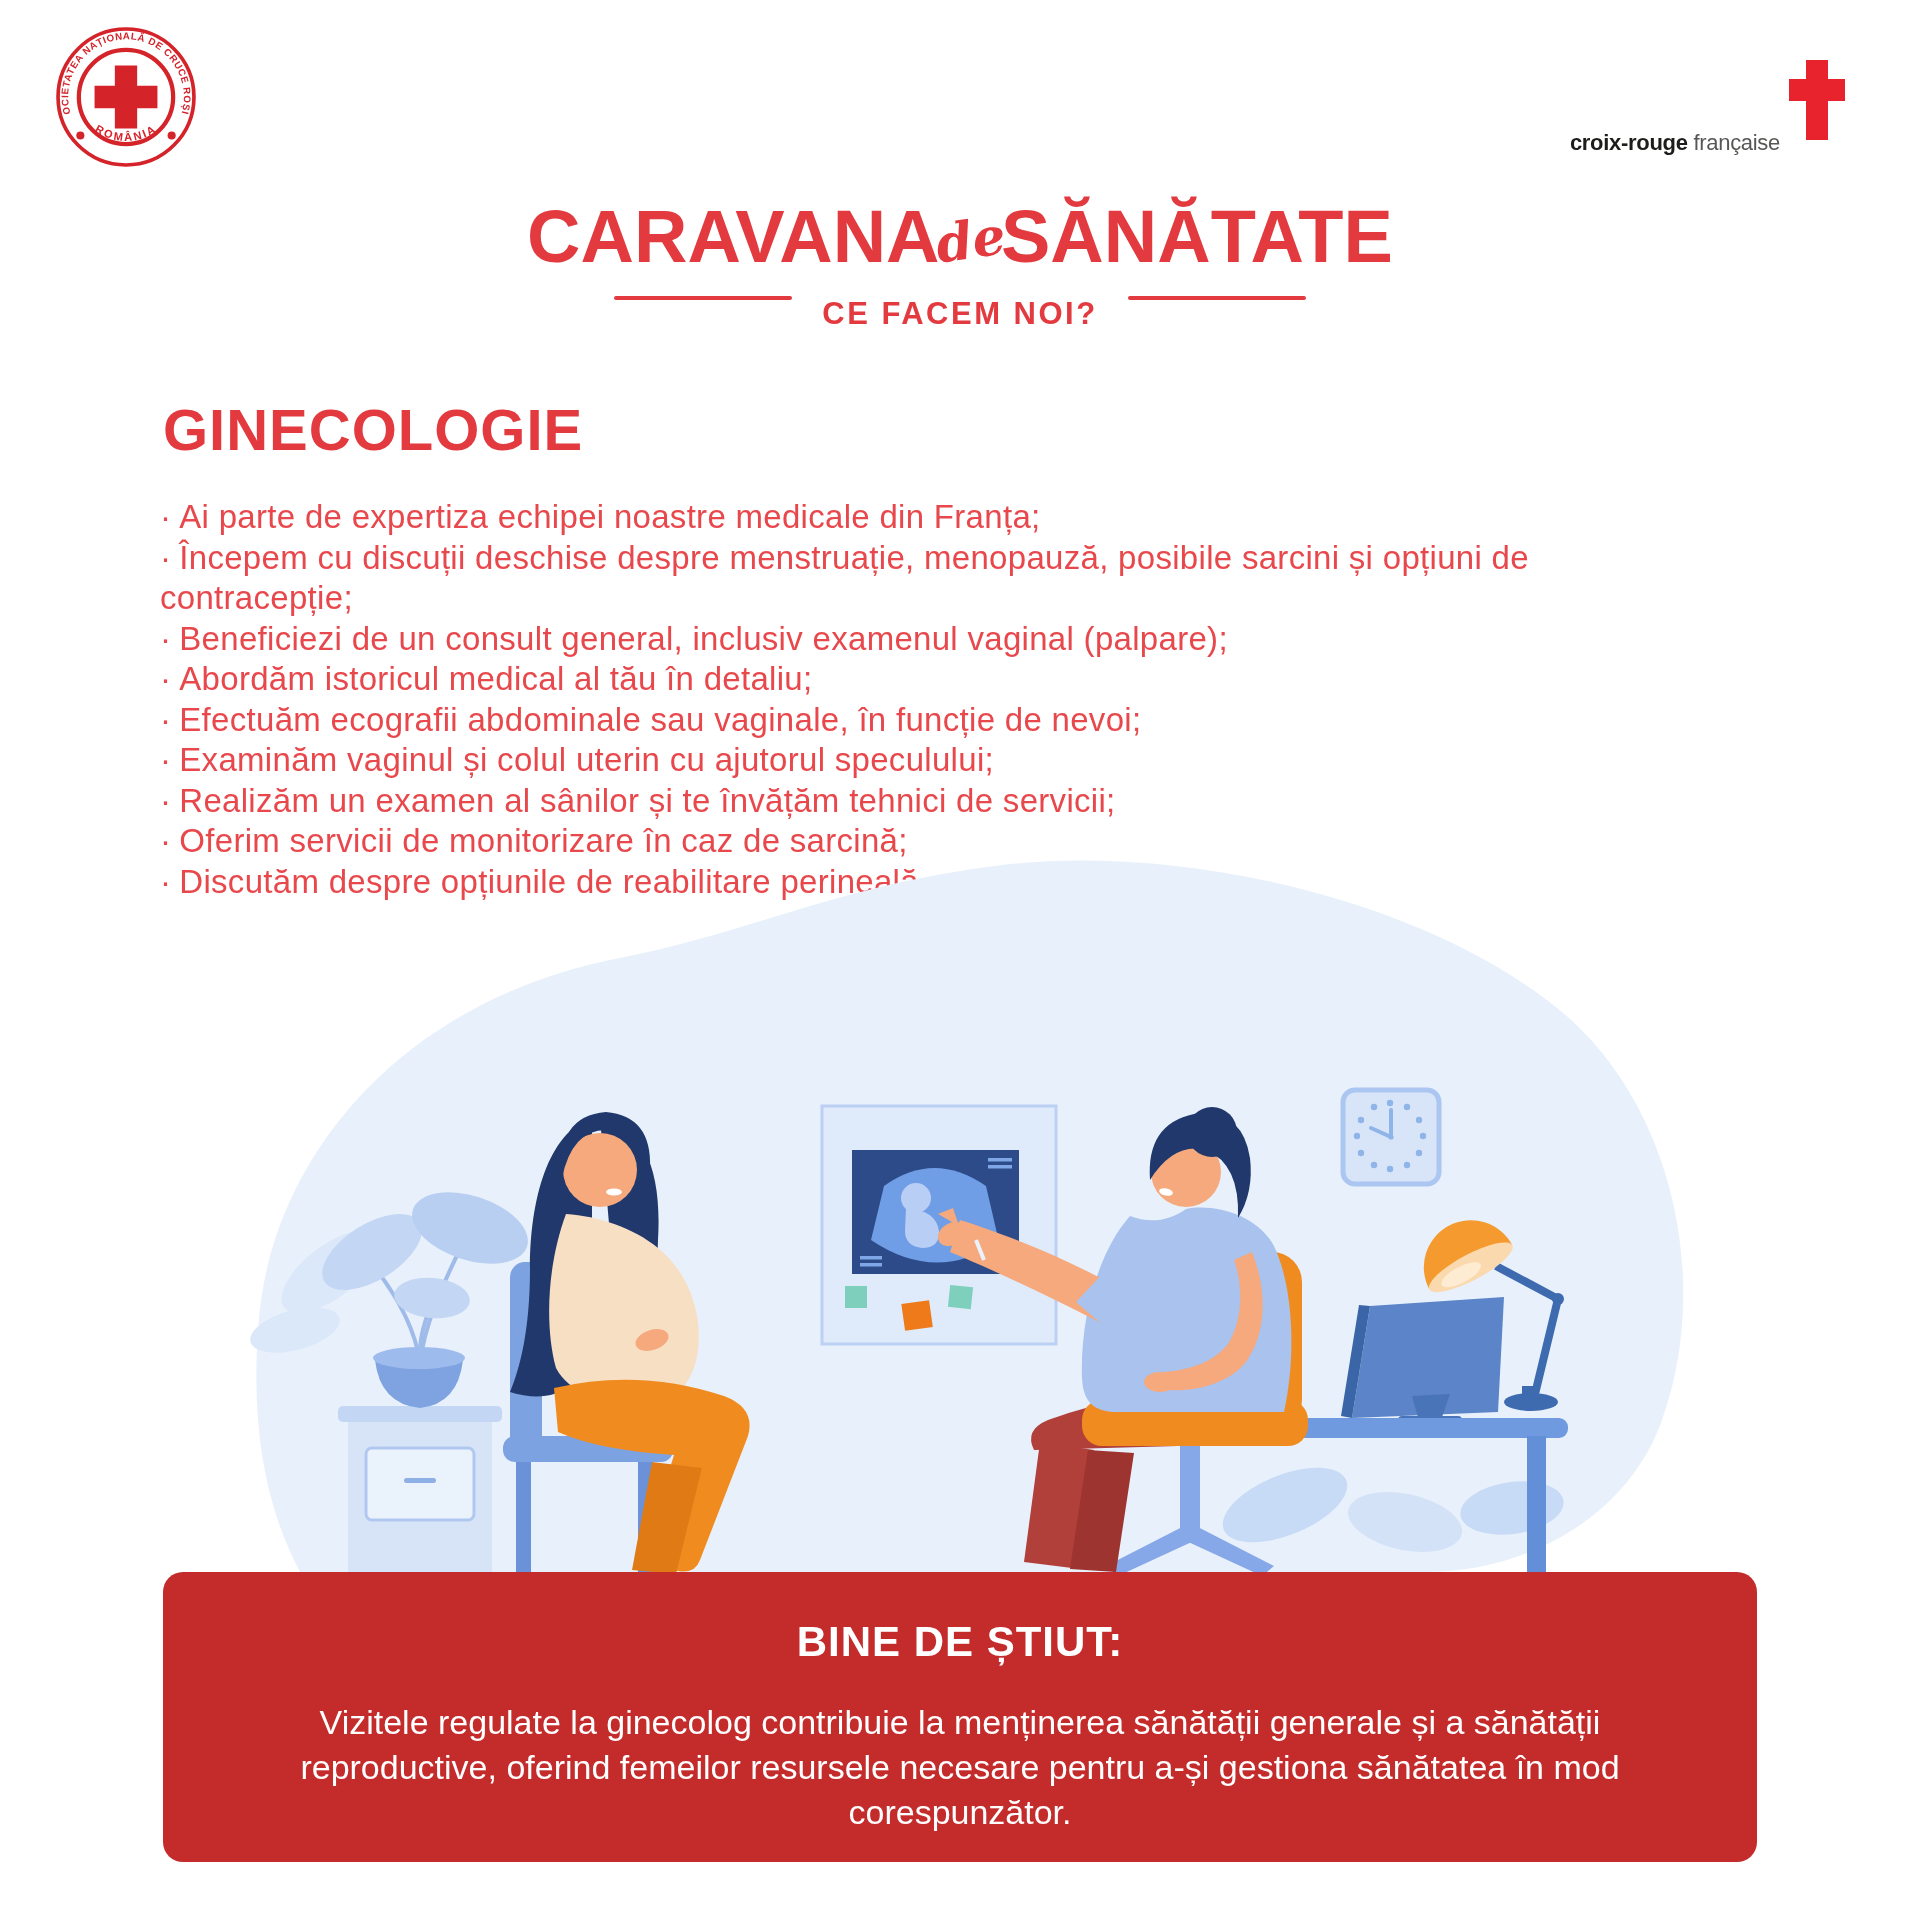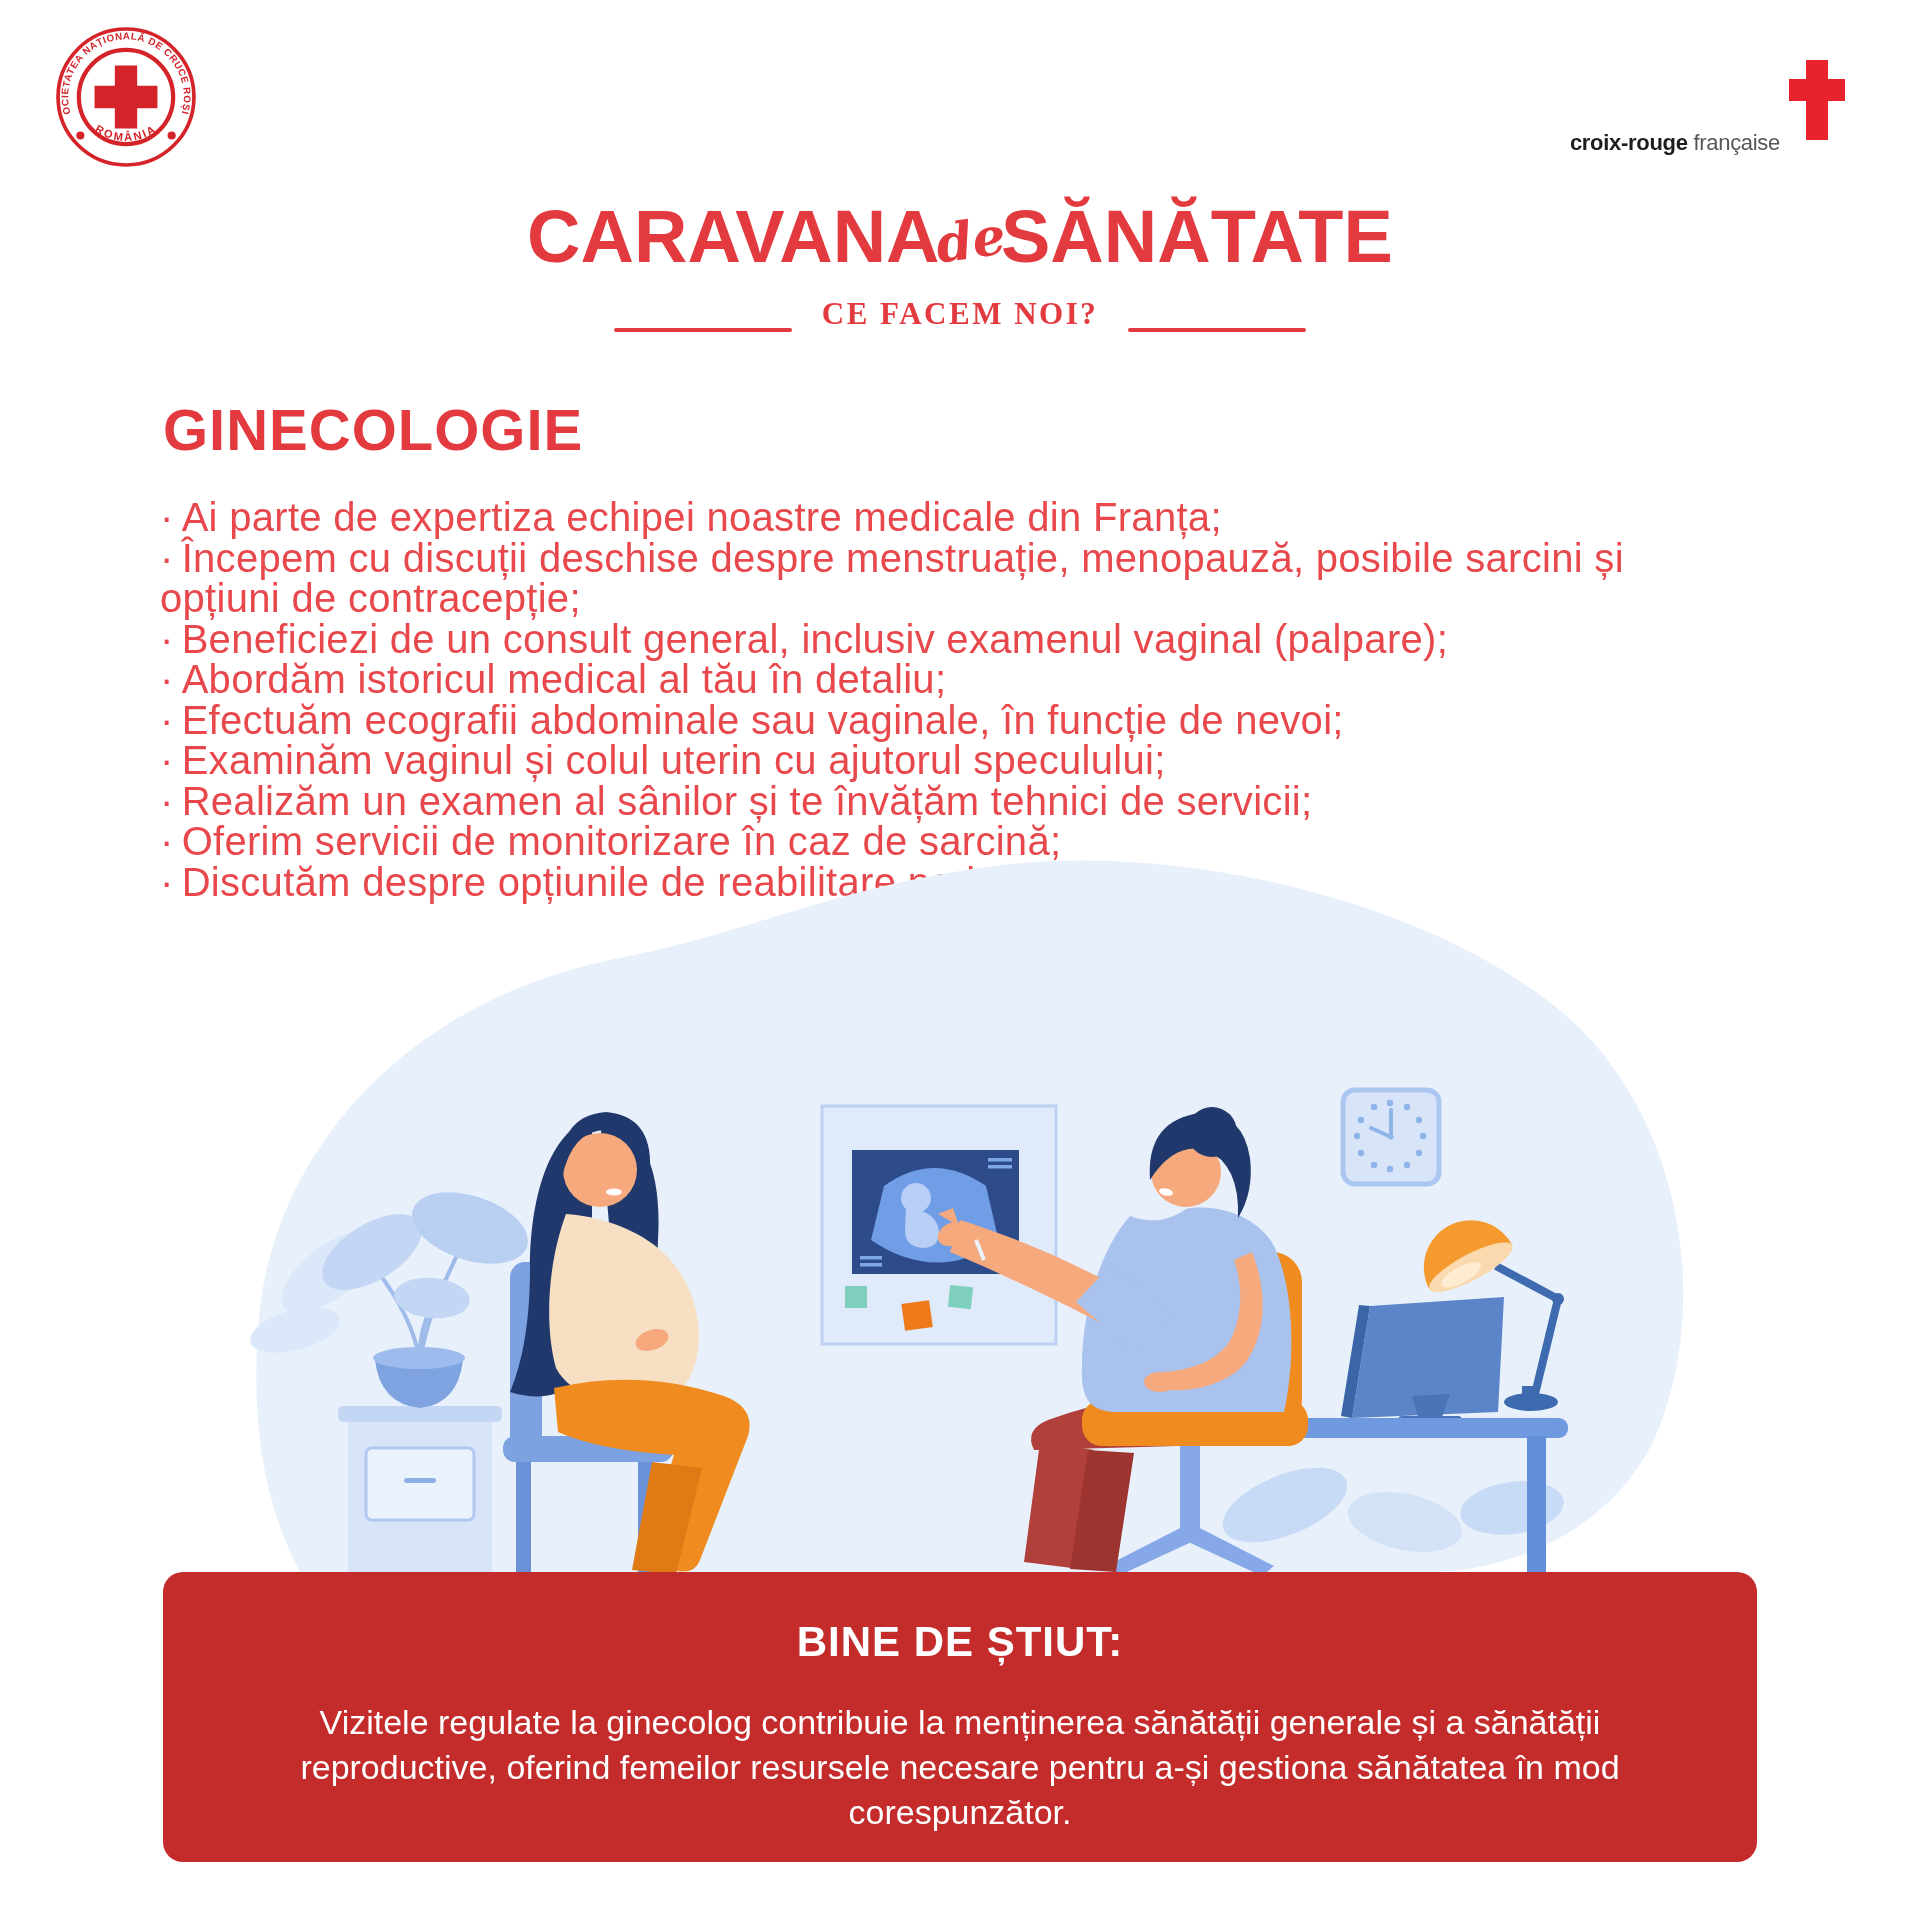--- a/index.html
+++ b/index.html
@@ -14,28 +14,28 @@
   .fr-cross .h{position:absolute;left:0;top:19px;width:56px;height:22px;background:#e8232d;}
   .fr-name{position:absolute;right:68px;top:74px;font-size:22px;color:#1d1d1b;white-space:nowrap;letter-spacing:-0.3px;}
   .fr-name b{font-weight:700;}
   .fr-name span{color:#575756;font-weight:400;}
 
   
   .title-row{position:absolute;left:0;top:198px;width:100%;text-align:center;
              color:#e23a3f;font-weight:800;font-size:74px;line-height:78px;letter-spacing:0px;white-space:nowrap;}
   .title-row .script{display:inline-block;font-family:"DejaVu Serif",serif;font-style:italic;font-weight:700;
              font-size:52px;margin:0 -4px;position:relative;top:-4px;transform:rotate(-8deg);}
-  .subtitle-row{position:absolute;left:0;top:296px;width:100%;display:flex;align-items:flex-end;justify-content:center;gap:30px;font-family:Liberation Serif, serif;}
+  .subtitle-row{position:absolute;left:0;top:296px;width:100%;display:flex;align-items:flex-start;justify-content:center;gap:30px;}
   .subtitle-row .rule{width:178px;height:4px;background:#e23a3f;border-radius:2px;}
   .subtitle-row .txt{color:#e23a3f;font-weight:700;font-size:31px;letter-spacing:2.5px;white-space:nowrap;}
 
   
   .section-heading{position:absolute;left:163px;top:396px;color:#e23a3f;font-weight:800;font-size:58px;letter-spacing:1px;}
   .bullet-list{position:absolute;left:160px;top:497px;width:1545px;margin:0;padding:0;list-style:none;
-               color:#e8484c;font-size:40px;line-height:40.5px;letter-spacing:0.3px;}
+               color:#e8484c;font-size:33px;line-height:40.5px;letter-spacing:0.3px;}
   .bullet-list li{margin:0;padding:0;}
   .bullet-list .dot{margin-right:8px;}
 
   
   .scene{position:absolute;left:0;top:830px;width:1920px;height:770px;}
 
   
   .infobox{position:absolute;left:163px;top:1572px;width:1594px;height:290px;background:#c42b2b;border-radius:20px;
            color:#ffffff;text-align:center;}
   .infobox h2{margin:46px 0 0 0;font-size:42px;font-weight:800;letter-spacing:1px;}

